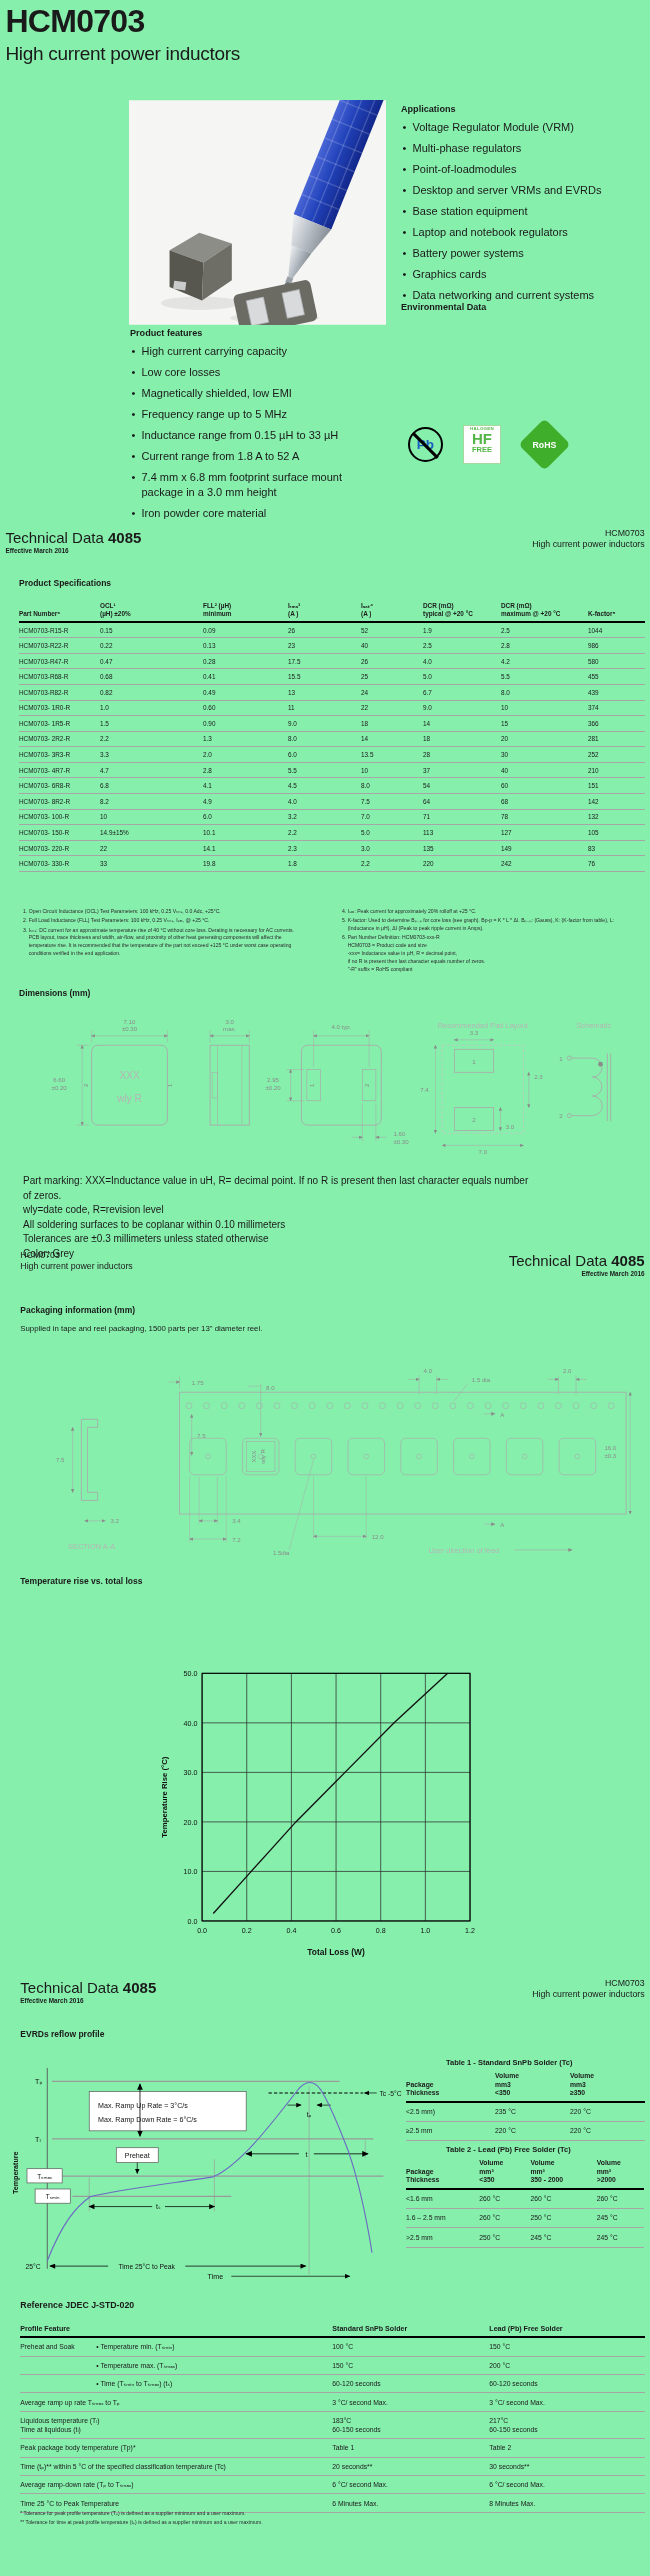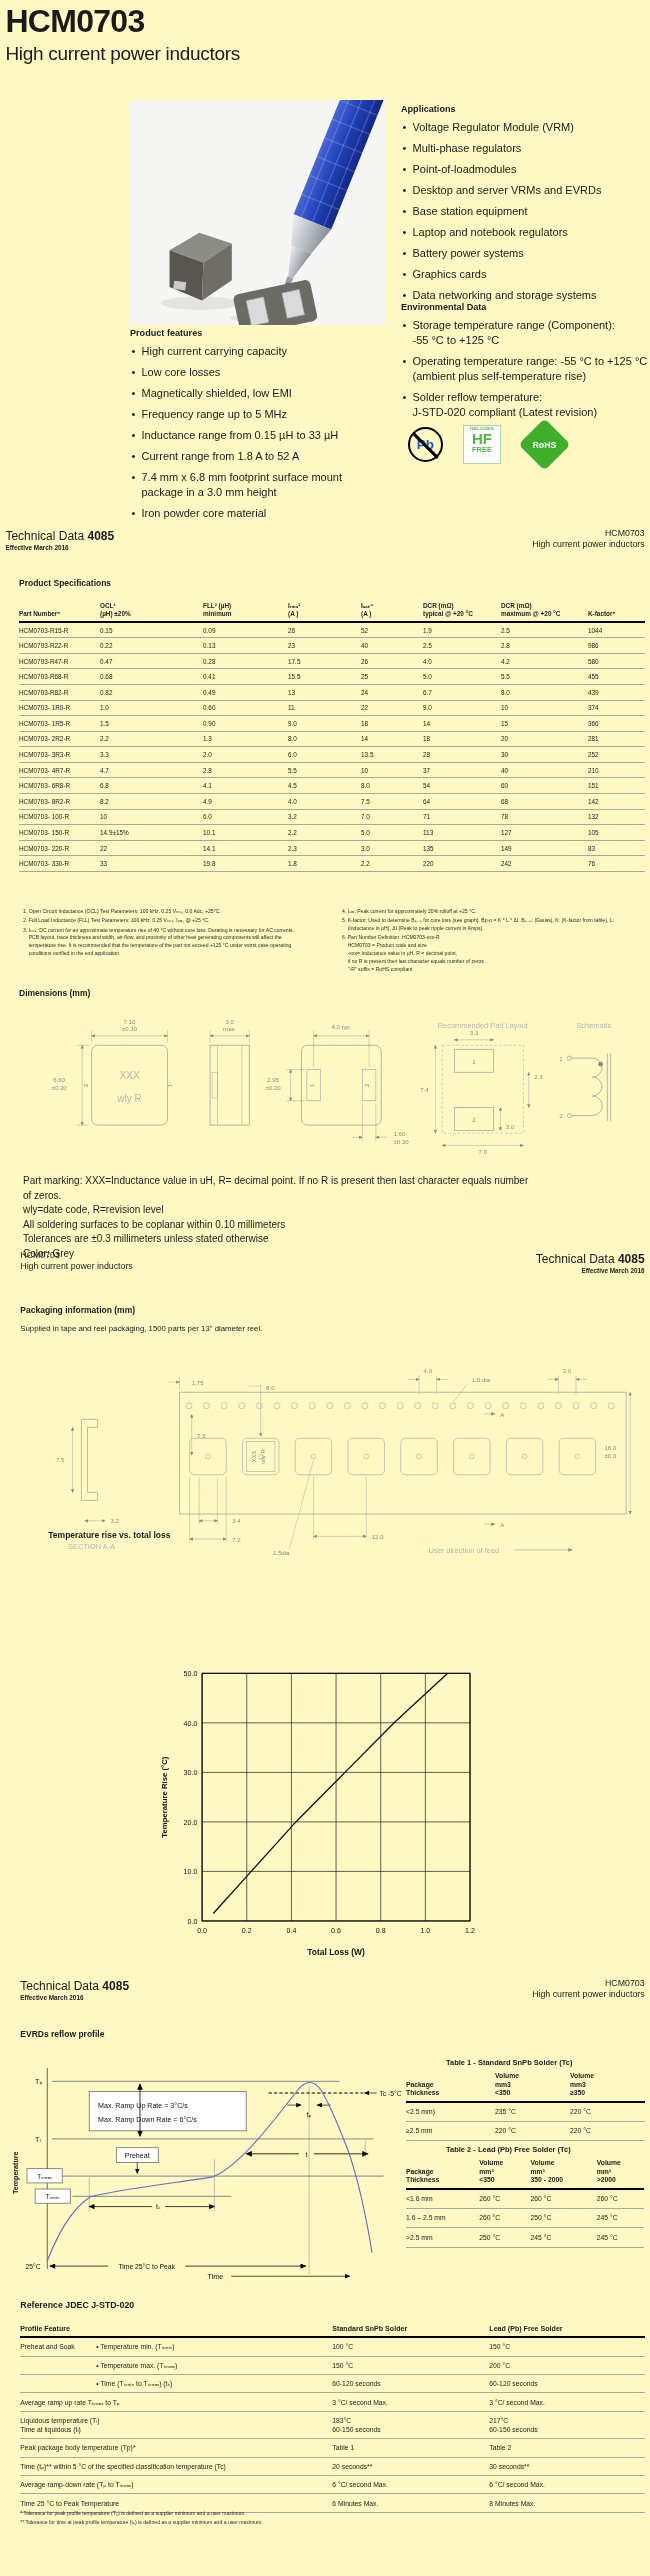--- a/index.html
+++ b/index.html
@@ -1,27 +1,27 @@
 <!DOCTYPE html>
 <html style="font-size:11px"><head>
 <meta charset="utf-8">
 <style>
   * { margin:0; padding:0; box-sizing:border-box; }
   html,body { background:#fff; }
   body { width:650px; font-family:"Liberation Sans","DejaVu Sans",sans-serif; color:#1a1a1a; }
-  #page { position:relative; width:650px; height:2576px; background:#fef9c3; overflow:hidden; }
+  #page { position:relative; width:650px; height:2576px; background:#86efac; overflow:hidden; }
   .abs { position:absolute; }
   h1.title { font-size:32px; font-weight:600; letter-spacing:-0.7px; }
   .subtitle { font-size:19px; font-weight:400; letter-spacing:-0.3px; }
   .h-col { font-size:9.1px; font-weight:bold; margin-bottom:6.1px; }
   .h-sec { font-size:8.5px; font-weight:bold; }
   ul.blist { list-style:none; }
   ul.blist li { position:relative; padding-left:11.5px; font-size:11px; line-height:1.35; margin-bottom:6.1px; white-space:pre-line; }
   ul.blist li::before { content:"•"; position:absolute; left:1.4px; top:0; }
-  .hdr-line1 { font-size:12px; }
+  .hdr-line1 { font-size:15px; }
   .hdr-line1 .bold { font-weight:bold; }
   .hdr-line2 { font-size:6.4px; font-weight:bold; margin-top:1.4px; }
   .hdr-prod1 { font-size:8.8px; }
   .hdr-prod2 { font-size:8.8px; margin-top:1.4px; }
   table { border-collapse:collapse; table-layout:fixed; }
   #spec-table th { font-size:6.4px; text-align:left; vertical-align:bottom; white-space:pre-line;
      border-bottom:2px solid #000; padding:2.7px 1.4px 2.7px 0; line-height:1.3; }
   #spec-table td { font-size:6.4px; border-bottom:0.7px solid #a6a6a6; height:15.6px; padding:0 1.4px 0 0; }
   .mini-title { font-size:7.5px; font-weight:bold; margin-bottom:5.4px;margin-left:40px; }
   .mini th { font-size:6.8px; text-align:left; vertical-align:bottom; white-space:pre-line;
@@ -111,34 +111,26 @@
     <div class="h-col">Applications</div>
     <ul class="blist">
         <li>Voltage Regulator Module (VRM)</li>
         <li>Multi-phase regulators</li>
         <li>Point-of-loadmodules</li>
         <li>Desktop and server VRMs and EVRDs</li>
         <li>Base station equipment</li>
         <li>Laptop and notebook regulators</li>
         <li>Battery power systems</li>
         <li>Graphics cards</li>
-        <li>Data networking and storage systems</li>
+        <li>Data networking and current systems</li>
       </ul>
   </div>
 
   <div class="abs" style="left:401px;top:302px;width:247px;">
     <div class="h-col">Environmental Data</div>
-    <ul class="blist">
-        <li>Storage temperature range (Component):
--55 °C to +125 °C</li>
-        <li>Operating temperature range: -55 °C to +125 °C
-(ambient plus self-temperature rise)</li>
-        <li>Solder reflow temperature:
-J-STD-020 compliant (Latest revision)</li>
-      </ul>
   </div>
 
   <div class="abs badges" style="left:408px;top:425px;gap:20px;">
     <div class="badge-pb">
         <span>Pb</span>
         <i></i>
       </div>
     <div class="badge-hf">
       <span class="hal">HALOGEN</span>
       <span class="hf">HF</span>
@@ -616,21 +608,21 @@
       <text class="dimtxt" x="534" y="272" text-anchor="start">12.0</text>
       <text class="dimtxt" x="388" y="296" text-anchor="start">1.5dia</text>
       <text class="dimtxt" x="724" y="91" text-anchor="start">A</text>
       <text class="dimtxt" x="724" y="254" text-anchor="start">A</text>
       <text class="dimtitle" x="618" y="292" text-anchor="start">User direction of feed</text>
       <text class="dimtxt" transform="rotate(-90 363 150)" x="363" y="150" text-anchor="middle">XXX</text>
       <text class="dimtxt" transform="rotate(-90 377 150)" x="377" y="150" text-anchor="middle">wly R</text>
     </svg>
   </div>
 
-  <div class="abs h-sec" style="left:20.3px;top:1530px;margin-left:28px;">Temperature rise vs. total loss</div>
+  <div class="abs h-sec" style="left:20.3px;top:1576px;">Temperature rise vs. total loss</div>
   <div class="abs" style="left:156px;top:1651px;">
     <svg id="temp-chart" width="352" height="318" viewBox="0 0 520 470">
       <g id="chart-grid">
           <line x1="68" y1="33" x2="68" y2="399" stroke="#2b2b2b" stroke-width="1.1"></line>
           <line x1="134" y1="33" x2="134" y2="399" stroke="#2b2b2b" stroke-width="1.1"></line>
           <line x1="200" y1="33" x2="200" y2="399" stroke="#2b2b2b" stroke-width="1.1"></line>
           <line x1="266" y1="33" x2="266" y2="399" stroke="#2b2b2b" stroke-width="1.1"></line>
           <line x1="332" y1="33" x2="332" y2="399" stroke="#2b2b2b" stroke-width="1.1"></line>
           <line x1="398" y1="33" x2="398" y2="399" stroke="#2b2b2b" stroke-width="1.1"></line>
           <line x1="464" y1="33" x2="464" y2="399" stroke="#2b2b2b" stroke-width="1.1"></line>

